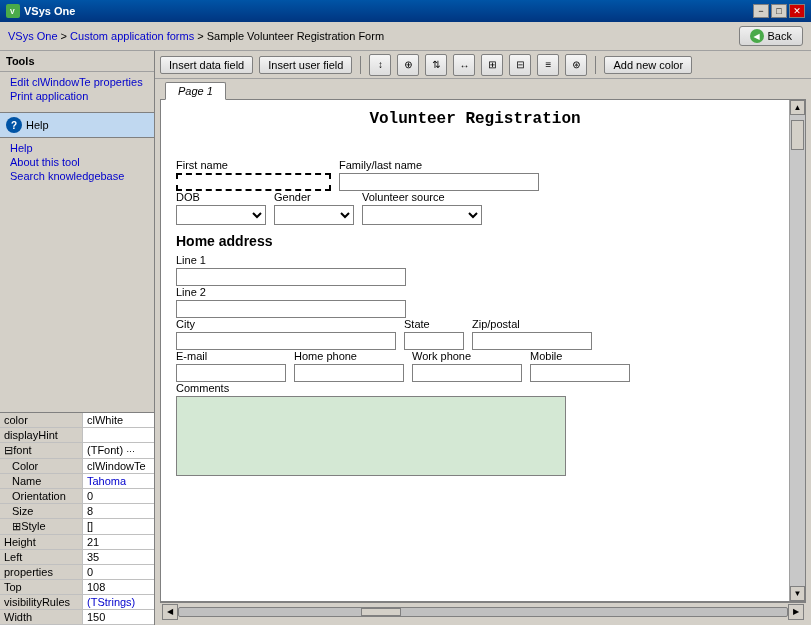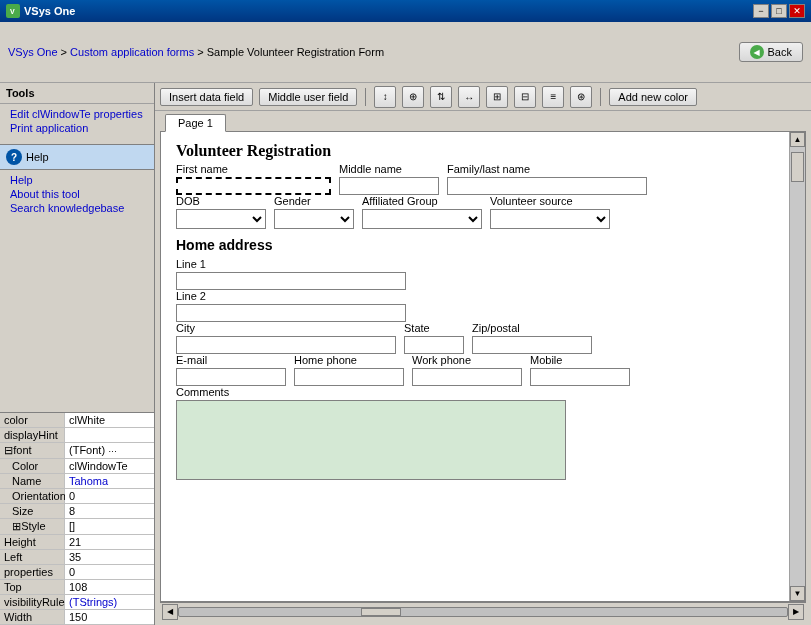--- a/index.html
+++ b/index.html
@@ -20,21 +20,21 @@
     .title-bar-controls { display: flex; gap: 2px; }
     .tb-btn {
       width: 16px; height: 14px; background: #d4d0c8; border: 1px solid #808080;
       display: flex; align-items: center; justify-content: center; font-size: 9px; cursor: pointer;
       color: #000;
     }
 
     
     .breadcrumb-bar {
       background: #d4d0c8;
-      padding: 20px 8px;
+      padding: 4px 8px;
       font-size: 11px;
       display: flex;
       align-items: center;
       justify-content: space-between;
       border-bottom: 1px solid #a0a0a0;
     }
     .breadcrumb-bar a { color: #0000cc; text-decoration: none; }
     .breadcrumb-bar span { color: #000; }
 
     
@@ -115,39 +115,40 @@
     .props-panel {
       margin-top: auto;
       border-top: 1px solid #808080;
       font-size: 11px;
     }
     .props-row {
       display: flex;
       border-bottom: 1px solid #c0c0c0;
     }
     .props-label {
-      width: 65px;
+      width: 83px;
       padding: 1px 4px;
       background: #d4d0c8;
       border-right: 1px solid #c0c0c0;
       color: #000;
     }
     .props-value {
       flex: 1;
       padding: 1px 4px;
       background: #ffffff;
       color: #000;
     }
     .props-value.blue { color: #0000cc; }
     .props-value.link { color: #0000cc; }
 
     
     .tabs-bar {
       padding: 3px 5px 0 5px;
       display: flex;
+      font-style: italic;
     }
     .tab {
       background: #d4d0c8;
       border: 1px solid #808080;
       border-bottom: none;
       padding: 2px 12px;
       font-size: 11px;
       cursor: pointer;
       border-radius: 2px 2px 0 0;
     }
@@ -156,24 +157,25 @@
       border-bottom: 1px solid #ffffff;
       margin-bottom: -1px;
       z-index: 1;
     }
 
     
     .form-content {
       padding: 10px 15px;
     }
     .form-title {
+      text-align: center;
       font-size: 16px;
       font-weight: bold;
-      margin-bottom: 3px;
-      font-family: Liberation Serif, serif;
+      margin-bottom: 31px;
+      font-family: Liberation Mono, monospace;
     }
     .form-row {
       display: flex;
       align-items: flex-end;
       margin-bottom: 0;
       gap: 8px;
     }
     .form-field {
       display: flex;
       flex-direction: column;
@@ -408,21 +410,21 @@
           <div class="props-label">Width</div>
           <div class="props-value">150</div>
         </div>
       </div>
     </div>
 
     <div class="right-wrapper">
 
       <div class="toolbar">
         <button class="toolbar-btn">Insert data field</button>
-        <button class="toolbar-btn">Middle user field</button>
+        <button class="toolbar-btn">Insert user field</button>
         <div class="toolbar-sep"></div>
         <div class="toolbar-icon-btn">↕</div>
         <div class="toolbar-icon-btn">⊕</div>
         <div class="toolbar-icon-btn">⇅</div>
         <div class="toolbar-icon-btn">↔</div>
         <div class="toolbar-icon-btn">⊞</div>
         <div class="toolbar-icon-btn">⊟</div>
         <div class="toolbar-icon-btn">≡</div>
         <div class="toolbar-icon-btn">⊛</div>
         <div class="toolbar-sep"></div>
@@ -442,45 +444,35 @@
           <div style="flex:1;overflow-y:auto;overflow-x:hidden;">
             <div class="form-content">
               <div class="form-title">Volunteer Registration</div>
 
               <div class="form-row">
                 <div class="form-field">
                   <label class="form-label">First name</label>
                   <input class="form-input field-selected" style="width: 155px;" type="text" value="">
                 </div>
                 <div class="form-field">
-                  <label class="form-label">Middle name</label>
-                  <input class="form-input" style="width: 100px;" type="text" value="">
-                </div>
-                <div class="form-field">
                   <label class="form-label">Family/last name</label>
                   <input class="form-input" style="width: 200px;" type="text" value="">
                 </div>
               </div>
 
               <div class="form-row">
                 <div class="form-field">
                   <label class="form-label">DOB</label>
                   <select class="form-select" style="width:90px;">
                     <option></option>
                   </select>
                 </div>
                 <div class="form-field">
                   <label class="form-label">Gender</label>
                   <select class="form-select" style="width:80px;">
-                    <option></option>
-                  </select>
-                </div>
-                <div class="form-field">
-                  <label class="form-label">Affiliated Group</label>
-                  <select class="form-select" style="width:120px;">
                     <option></option>
                   </select>
                 </div>
                 <div class="form-field">
                   <label class="form-label">Volunteer source</label>
                   <select class="form-select" style="width:120px;">
                     <option></option>
                   </select>
                 </div>
               </div>

